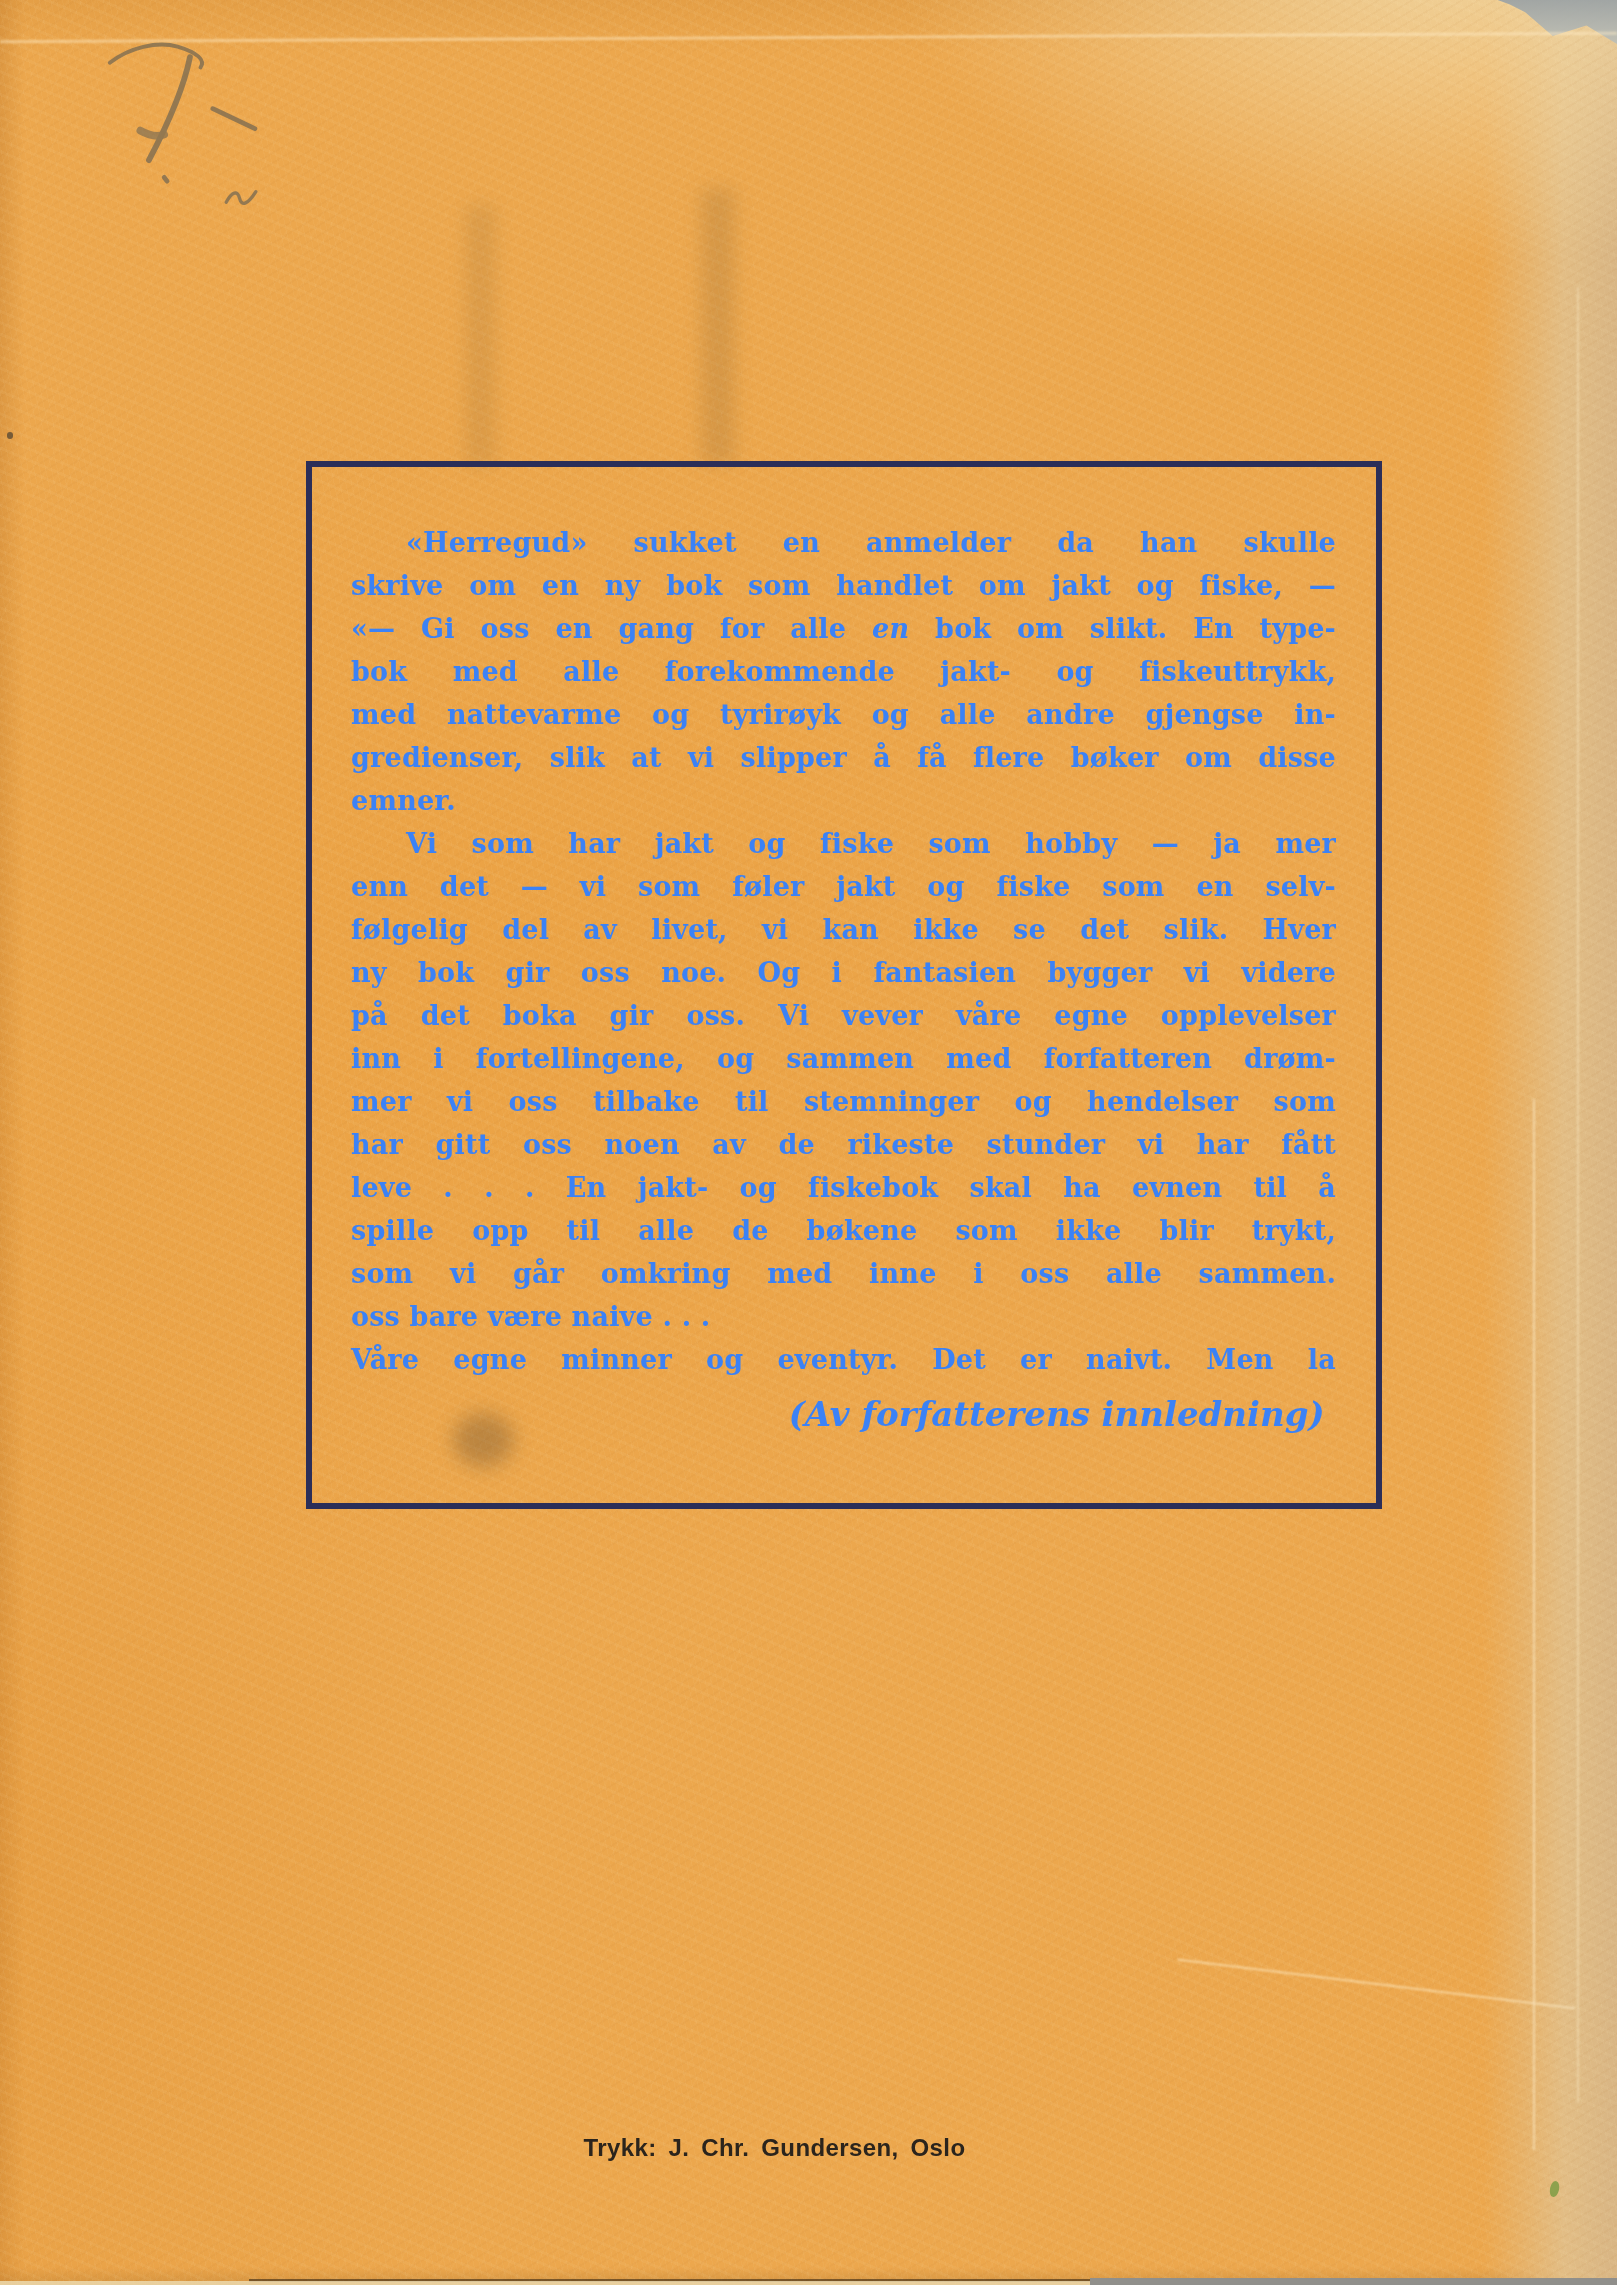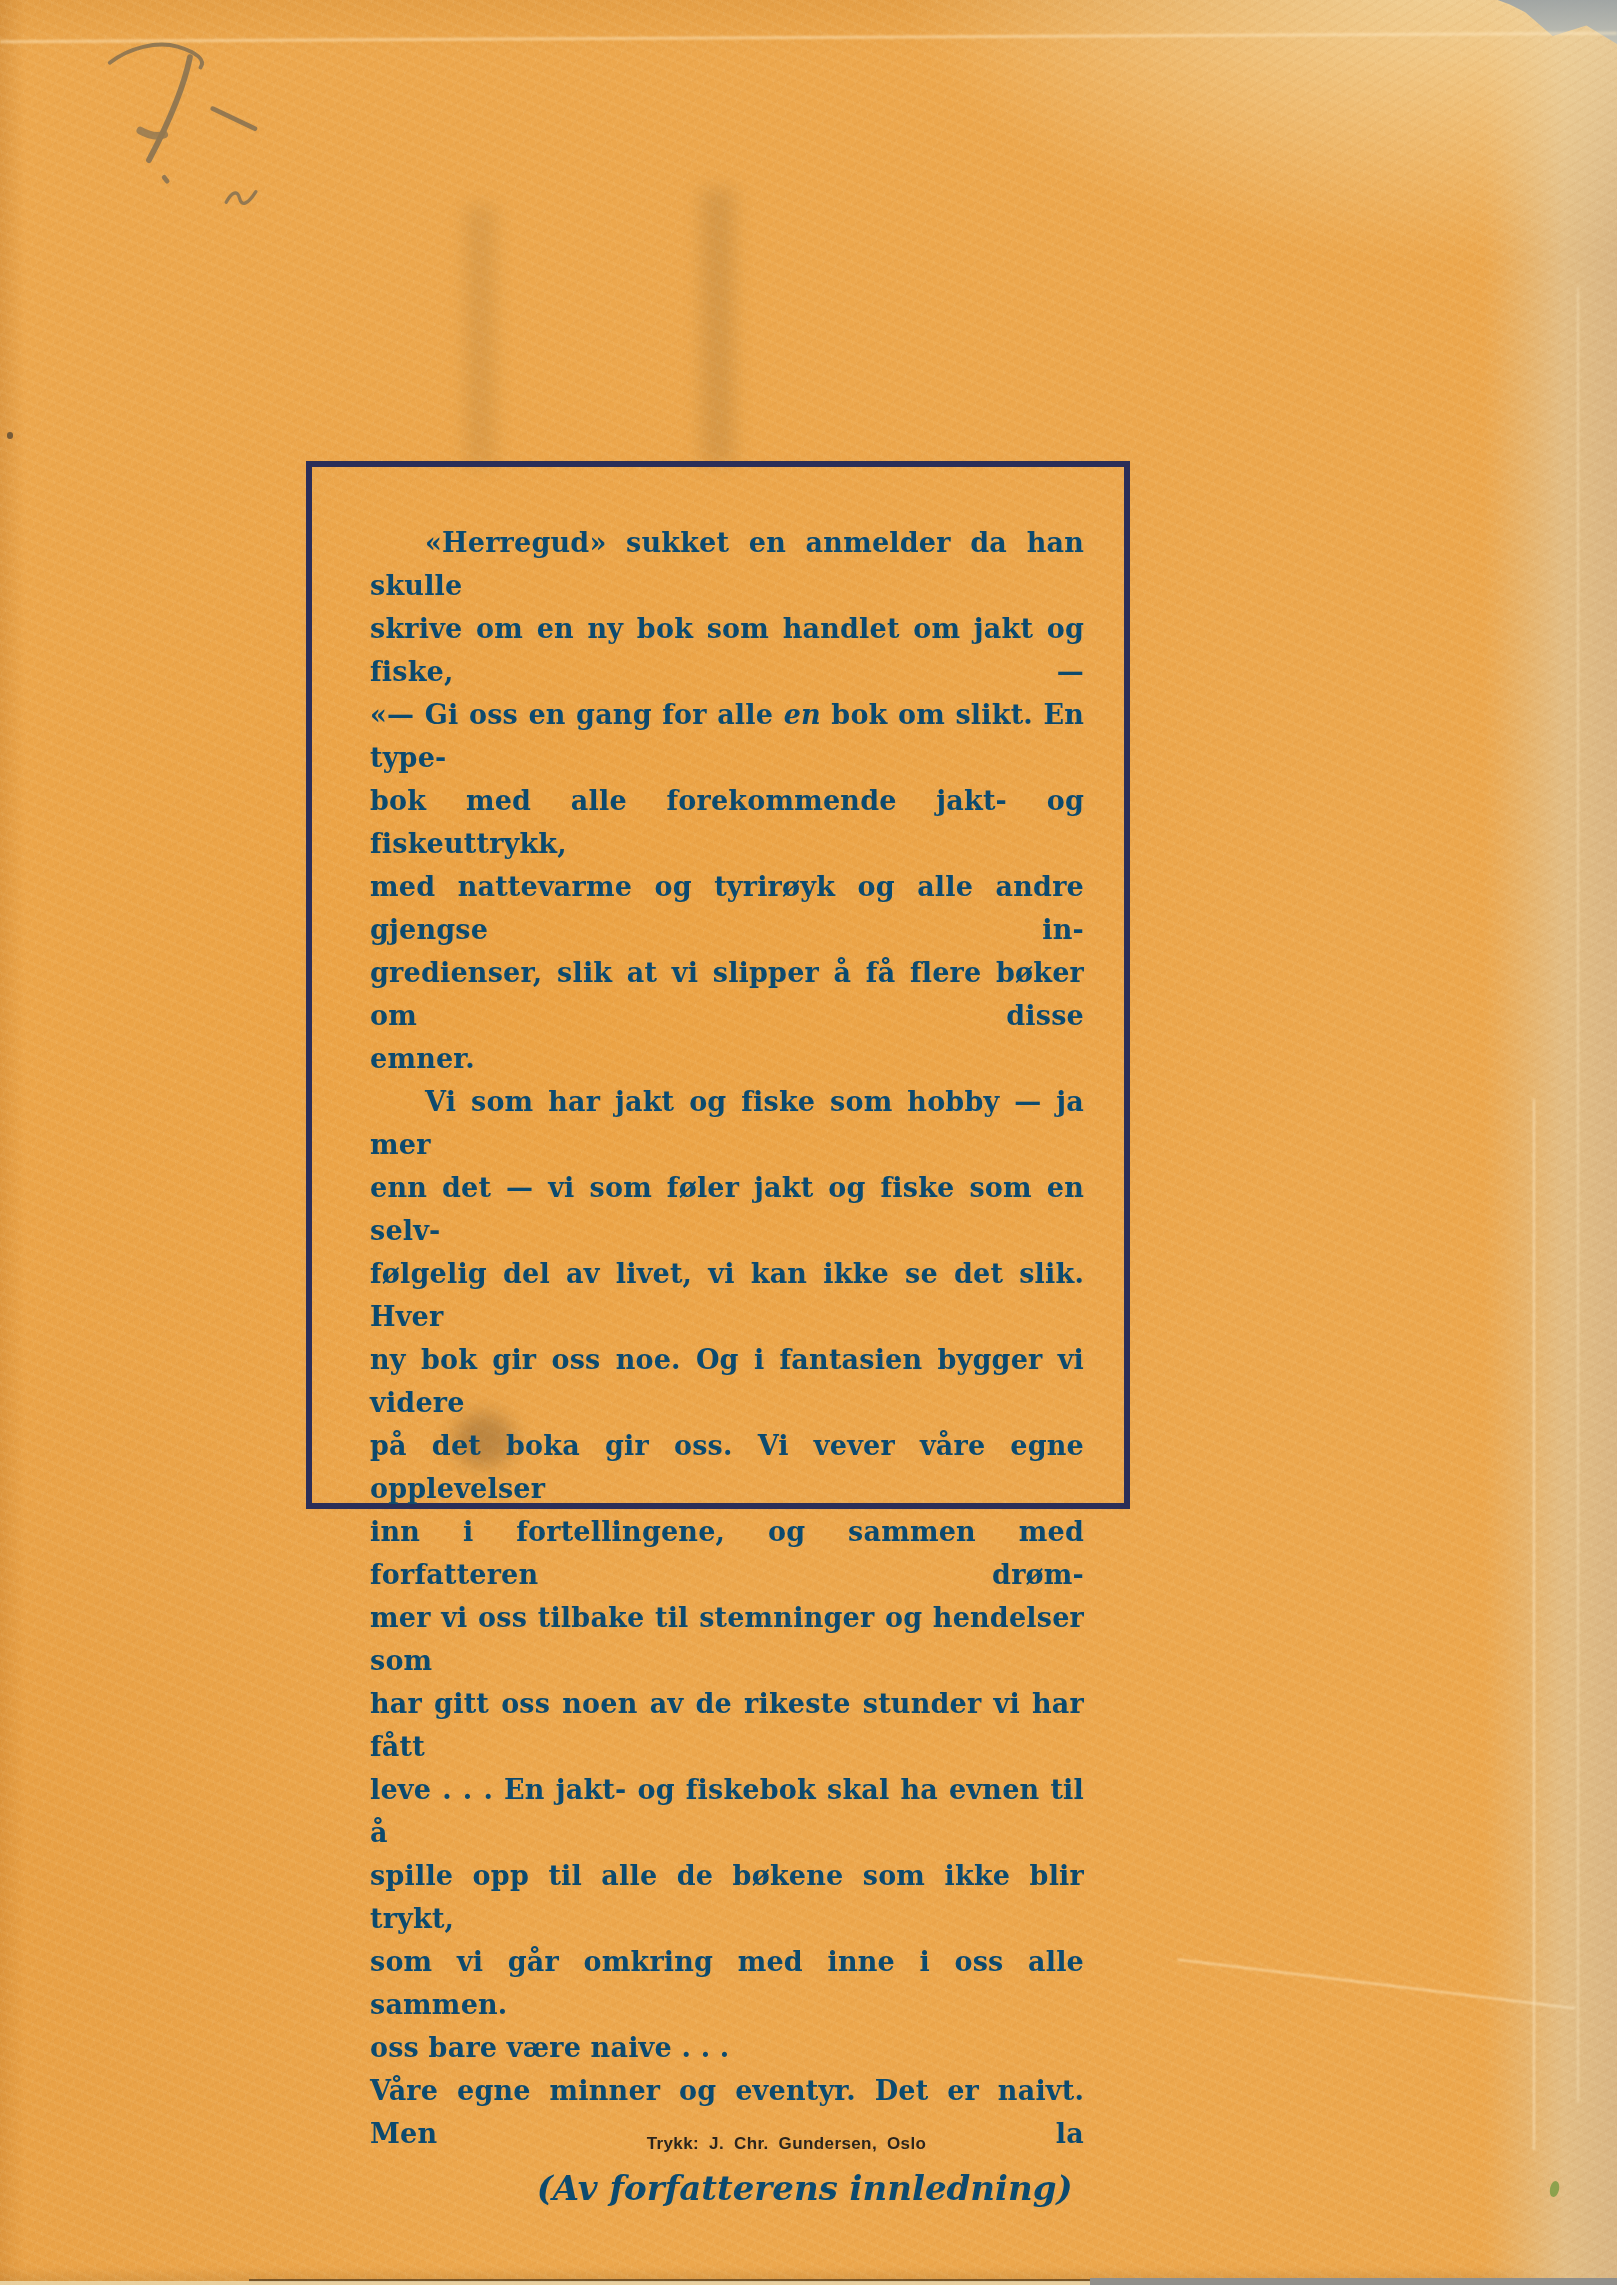--- a/index.html
+++ b/index.html
@@ -55,25 +55,25 @@
   .left-dot { position: absolute; left: 6.7px; top: 432px; width: 6.7px; height: 6.7px; background: #5a4a33; border-radius: 50%; opacity: 0.8; }
   .green-speck { position: absolute; left: 1550px; top: 2181px; width: 8.6px; height: 16.3px; background: #7e9c44; border-radius: 50%; opacity: 0.85; transform: rotate(12deg); }
   .bottom-edge-light { position: absolute; left: 0; right: 0; bottom: 0; height: 4.8px; background: #ecd9ae; opacity: 0.85; }
   .bottom-edge-dark  { position: absolute; left: 249px; right: 0; bottom: 3.8px; height: 2.9px; background: rgba(55,38,18,0.6); }
   .bottom-corner-gray{ position: absolute; left: 1090px; right: 0; bottom: 0; height: 7.6px; background: #908f8b; }
 
   
   .quote-box {
     position: absolute;
     left: 306px; top: 461px;
-    width: 824px; height: 1048px;
+    width: 1076px; height: 1048px;
     box-sizing: border-box;
     border: 6.7px solid #2b2e58;
-    padding: 54px 40px 0 58px;
-    color: #0c4a6e;
+    padding: 54px 40px 0 39px;
+    color: #3b82f6;
   }
   .line {
     font-size: 27px;
     line-height: 43px;
     font-weight: bold;
     text-align: justify;
     text-align-last: justify;
     letter-spacing: 0.2px;
   }
   .line.indent { text-indent: 55px; }
@@ -85,25 +85,25 @@
     line-height: 43px;
     font-weight: bold;
     font-style: italic;
     text-align: right;
     padding-right: 11.5px;
   }
 
   
   .printer-credit {
     position: absolute;
-    left: 12px; top: 2134px; width: 1549px;
+    left: 0; top: 2134px; width: 1549px;
     text-align: center;
     font-family: "Liberation Sans", sans-serif;
     font-weight: bold;
-    font-size: 17px;
+    font-size: 24px;
     letter-spacing: 0.4px;
     word-spacing: 4.8px;
     color: #2b241c;
   }
 
   .pencil { position: absolute; left: 57px; top: 17px; }
 </style>
 </head>
 <body>
 

